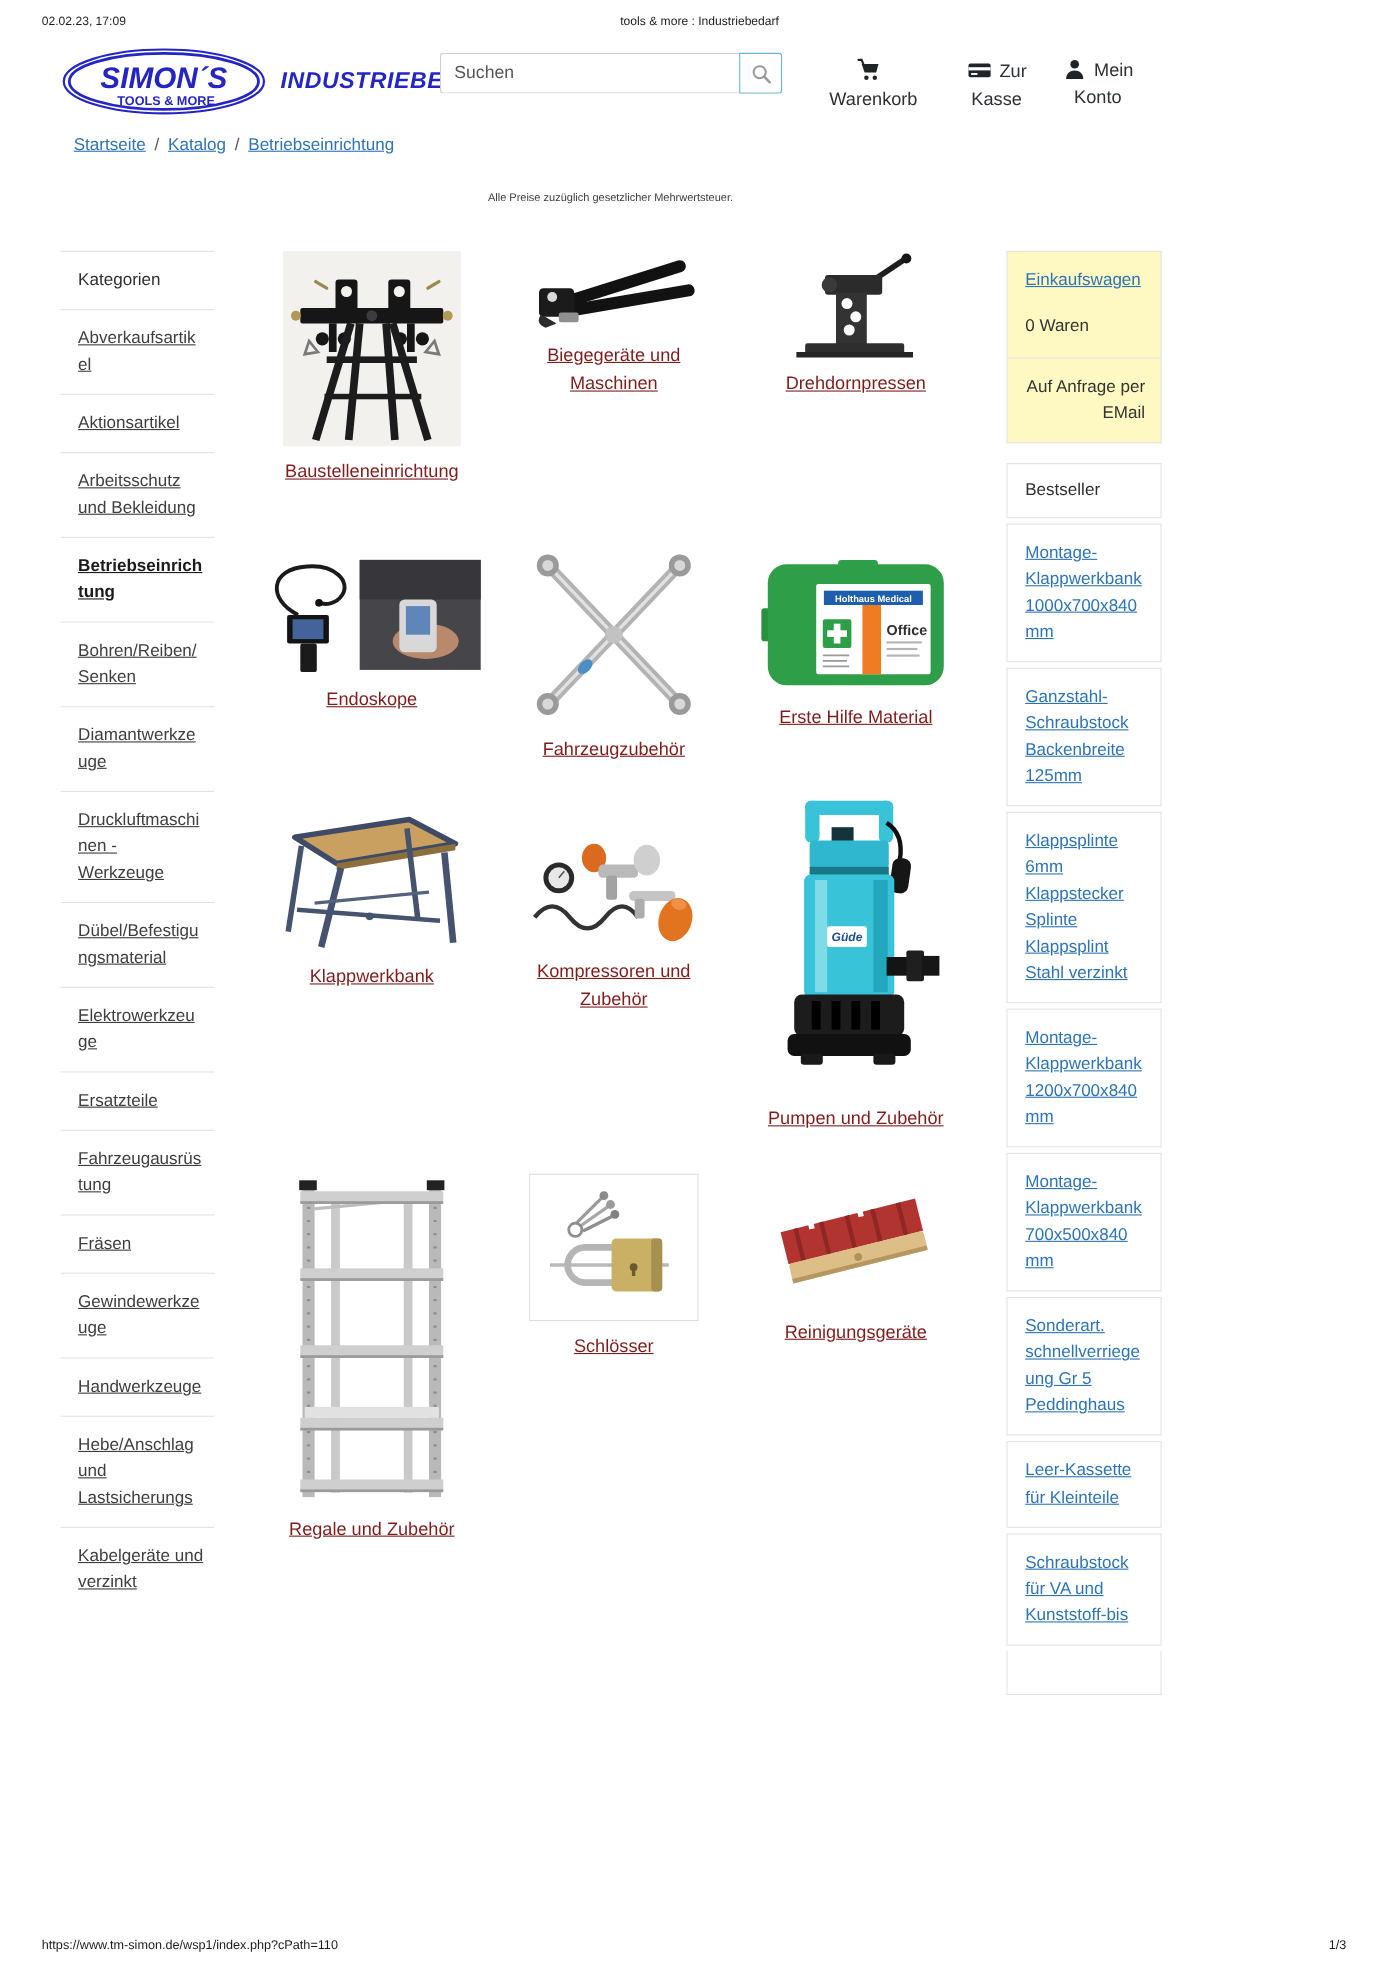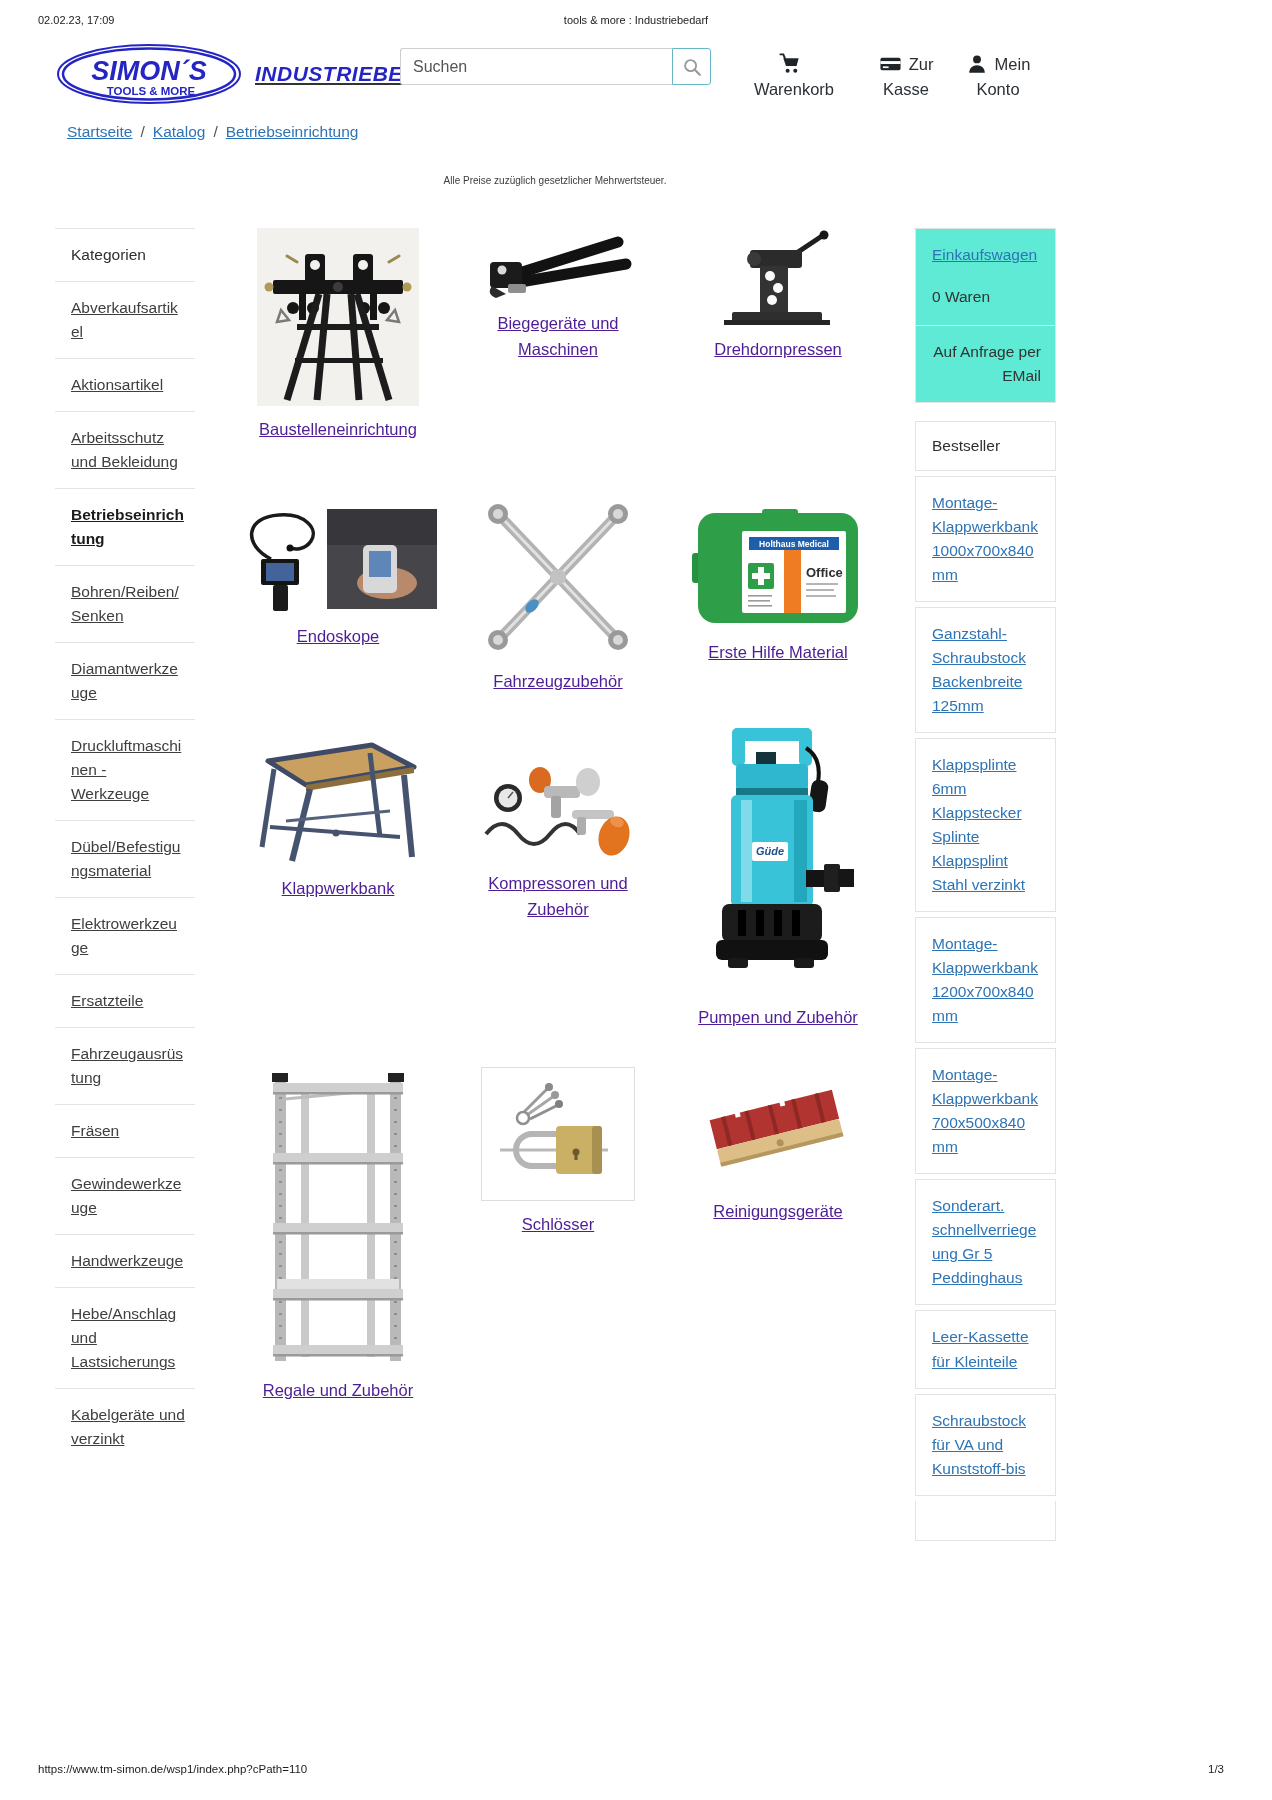--- a/index.html
+++ b/index.html
@@ -10,21 +10,21 @@
   }
   a { cursor:pointer; }
 
   
   .print-datetime { position:absolute; left:38px; top:14px; font-size:11px; color:#1c1c1c; }
   .print-doctitle { position:absolute; left:0; right:0; top:14px; text-align:center; font-size:11px; color:#1c1c1c; }
   .print-url  { position:absolute; left:38px; top:1763px; font-size:11.5px; color:#1c1c1c; }
   .print-page { position:absolute; right:48px; top:1763px; font-size:11.5px; color:#1c1c1c; }
 
   
-  .logo-wrap { position:absolute; left:55px; top:42px; display:flex; align-items:center;text-decoration:underline; }
+  .logo-wrap { position:absolute; left:55px; top:42px; display:flex; align-items:center; }
   .brand-word {
     margin-left:12px; color:#2525c4; font-size:21px; font-weight:800; font-style:italic;
     letter-spacing:.5px; white-space:nowrap;
   }
   .search-input {
     position:absolute; left:400px; top:48px; width:272px; height:37px;
     border:1px solid #cfcfcf; border-right:none; border-radius:3px 0 0 3px;
     font-family:"Liberation Sans", sans-serif; font-size:16px; color:#444; padding:0 12px; outline:none;
   }
   .search-input::placeholder { color:#555; opacity:1; }
@@ -53,26 +53,26 @@
   .side-item a { color:#3e3e3e; text-decoration:underline; }
   .side-item.active a { color:#1b1b1b; font-weight:bold; }
 
   
   .grid { position:absolute; left:228px; top:228px; width:660px;
     display:grid; grid-template-columns:220px 220px 220px; justify-items:center; }
   .tile { display:flex; flex-direction:column; align-items:center; width:100%; }
   .tile.r1 { height:262px; } .tile.r2 { height:220px; } .tile.r3 { height:352px; } .tile.r4 { height:330px; }
   .tile-img { display:block; line-height:0; }
   .tile-img.bordered { border:1px solid #dedede; padding:10px 14px; background:#fff; }
-  .tile-link { margin-top:11px; color:#4c1d95; text-decoration:underline;
+  .tile-link { margin-top:11px; color:#7f1d1d; text-decoration:underline;
     font-size:16.5px; line-height:1.55; text-align:center; max-width:178px; }
 
   
   .rsidebar { position:absolute; left:915px; top:228px; width:141px; font-size:15.5px; line-height:1.55; }
-  .cartwrap { border:1px solid #e3e3e3; background:#5eead4; }
+  .cartwrap { border:1px solid #e3e3e3; background:#fef9c3; }
   .cart-sec1 { padding:14px 12px 16px 16px; }
   .cart-sec1 a { color:#2e74b5; text-decoration:underline; overflow-wrap:anywhere; display:inline-block; }
   .cart-count { margin-top:18px; color:#333; }
   .cart-sec2 { border-top:1px solid #e3e3e3; padding:14px 14px; text-align:right; color:#333; }
   .best-title { border:1px solid #e3e3e3; padding:12px 16px; margin-top:18px; color:#2f2f2f; background:#fff; }
   .best-item { border:1px solid #e3e3e3; margin-top:5px; padding:14px 12px 14px 16px; background:#fff; }
   .best-item a { color:#2e74b5; text-decoration:underline; overflow-wrap:anywhere; display:inline-block; }
   .best-pad { border:1px solid #e3e3e3; border-top:none; margin-top:5px; height:40px; background:#fff; }
 </style>
 </head>

